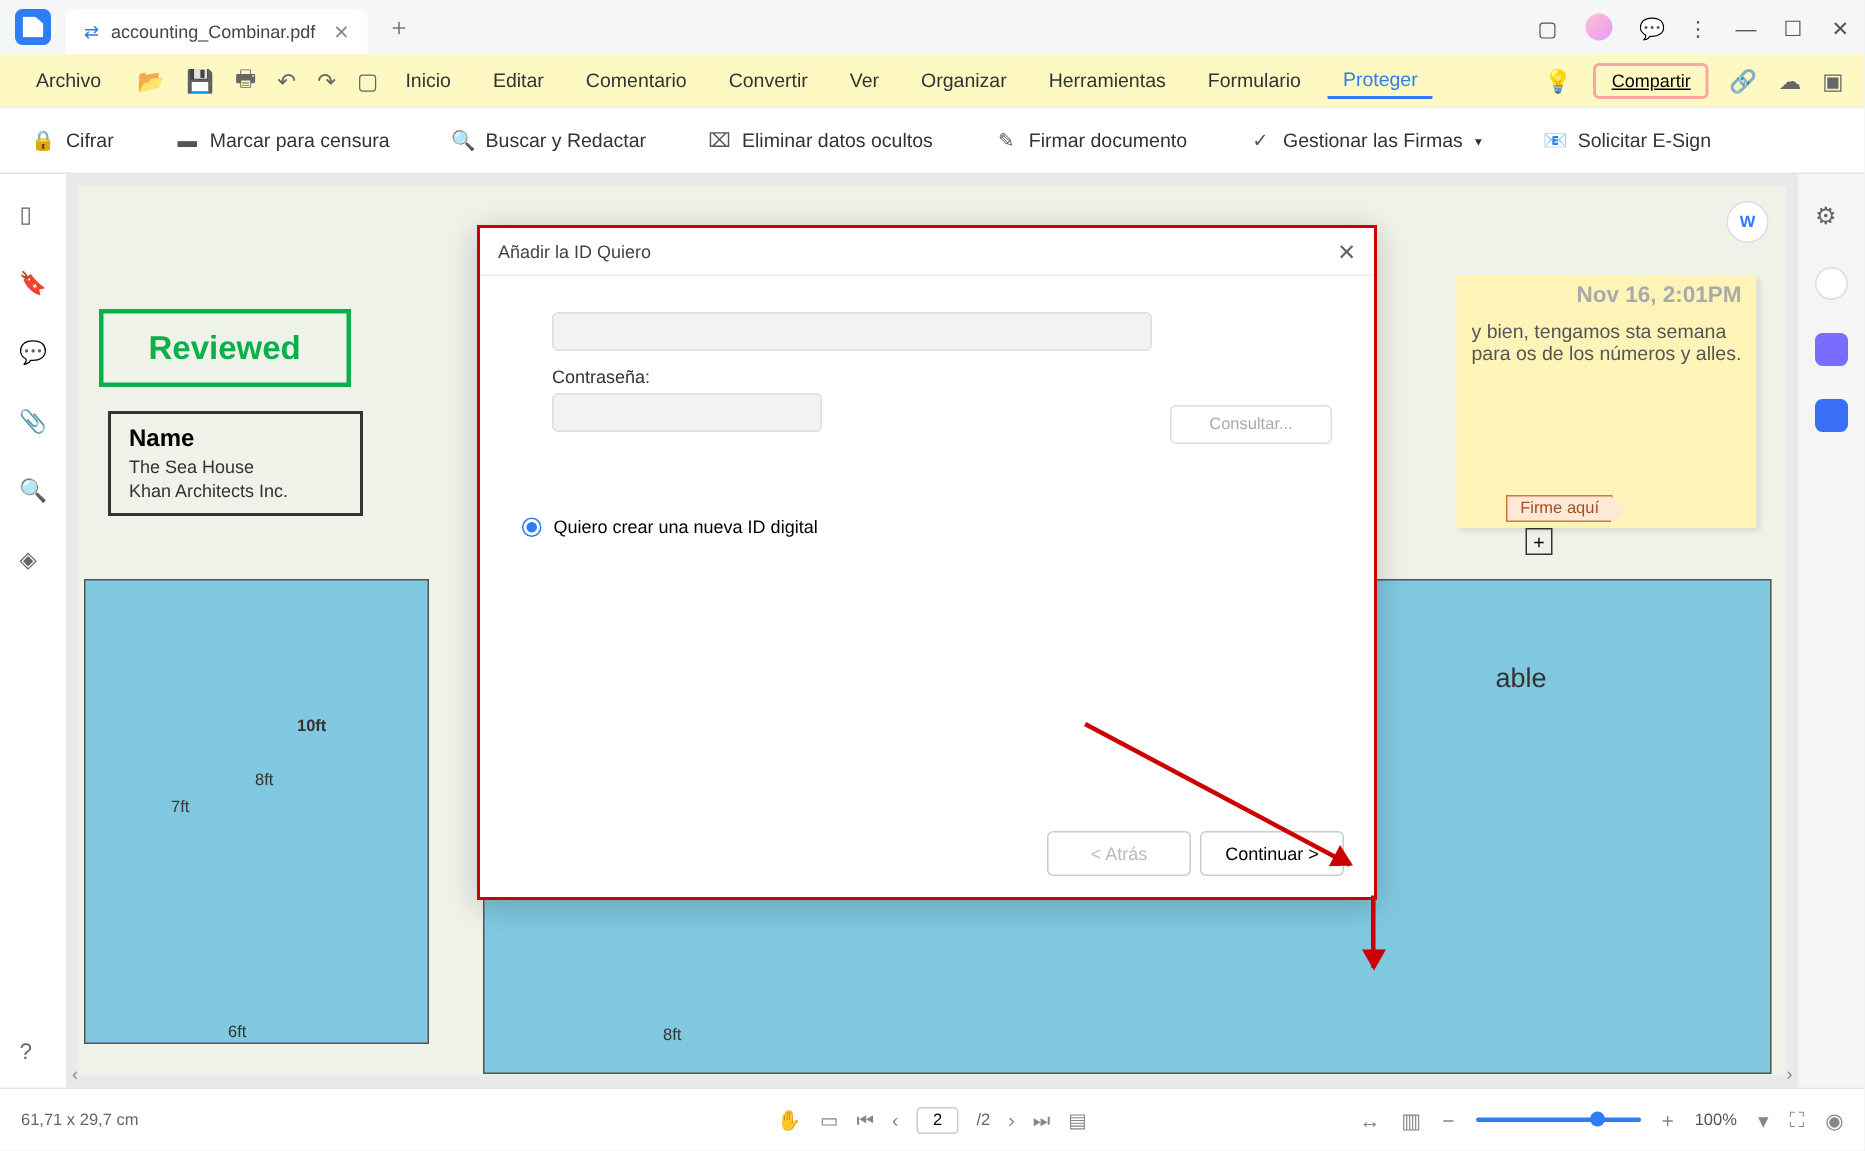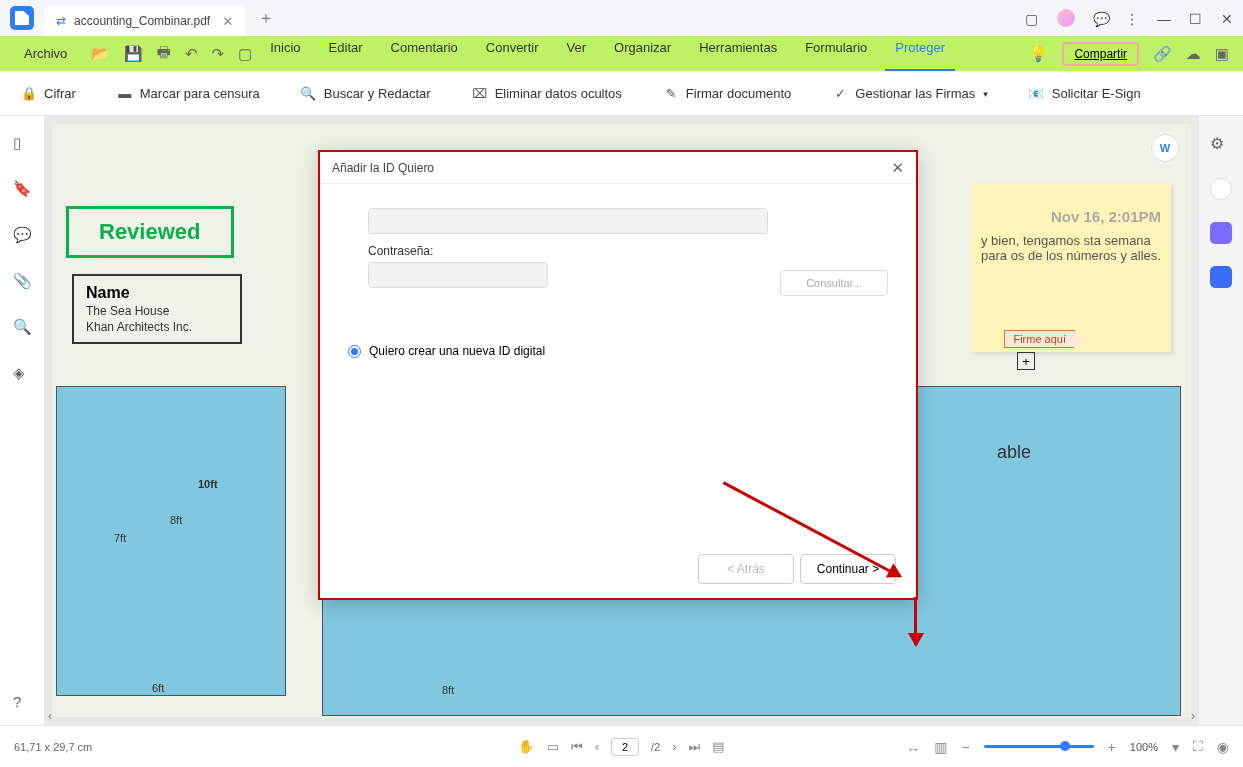--- a/index.html
+++ b/index.html
@@ -12,21 +12,21 @@
 .tab { display: flex; align-items: center; height: 30px; background: white; border-radius: 6px 6px 0 0; padding: 0 12px; margin-top: 6px; gap: 8px; }
 .tab-icon { color: #2e7cf6; font-size: 12px; }
 .tab-title { font-size: 12px; color: #444; }
 .tab-close { font-size: 13px; color: #888; cursor: pointer; margin-left: 4px; }
 .new-tab { width: 22px; height: 22px; display: flex; align-items: center; justify-content: center; color: #777; font-size: 16px; margin-left: 10px; cursor: pointer; }
 .titlebar-right { position: absolute; right: 8px; display: flex; gap: 18px; align-items: center; }
 .titlebar-right .win-icon { width: 14px; height: 14px; color: #555; font-size: 14px; cursor: pointer; }
 .titlebar-right .avatar { width: 18px; height: 18px; border-radius: 50%; background: linear-gradient(135deg,#ffc0cb,#e799ff); }
 
 
-.menubar { height: 36px; background: #bef264; display: flex; padding: 0 14px; gap: 8px; border-bottom: 1px solid #eee; }
+.menubar { height: 36px; background: #fef9c3; display: flex; align-items: center; padding: 0 14px; gap: 8px; border-bottom: 1px solid #eee; }
 .menu-left { display: flex; align-items: center; gap: 14px; }
 .menubar .mi { font-size: 13px; color: #333; padding: 4px 10px; cursor: pointer; }
 .menubar .mi.active { color: #2e7cf6; border-bottom: 2px solid #2e7cf6; }
 .menubar .icon-btn { font-size: 15px; color: #666; cursor: pointer; }
 .menubar-right { margin-left: auto; display: flex; align-items: center; gap: 14px; }
 .share-btn { border: 2px solid #fca5a5; border-radius: 4px; padding: 3px 10px; font-size: 12px; cursor: pointer; text-decoration: underline; }
 
 
 .toolbar { height: 44px; background: white; display: flex; align-items: center; padding: 0 20px; gap: 40px; border-bottom: 1px solid #e5e5e5; }
 .tool { display: flex; align-items: center; gap: 6px; font-size: 13px; color: #333; cursor: pointer; }
@@ -49,21 +49,21 @@
 .bp1 { left: 4px; top: 262px; width: 230px; height: 310px; }
 .bp2 { left: 270px; top: 262px; right: 10px; height: 330px; }
 .meas { position: absolute; font-size: 11px; color: #333; }
 .m10 { left: 146px; top: 354px; font-weight: bold; }
 .m8 { left: 118px; top: 390px; }
 .m7 { left: 62px; top: 408px; }
 .m6 { left: 100px; top: 558px; }
 .m8b { left: 390px; top: 560px; }
 
 
-.note { position: absolute; right: 20px; top: 60px; width: 200px; height: 168px; background: #fff4b8; padding: 24px 10px; box-shadow: 2px 2px 4px rgba(0,0,0,.1); }
+.note { position: absolute; right: 20px; top: 60px; width: 200px; height: 168px; background: #fff4b8; padding: 4px 10px; box-shadow: 2px 2px 4px rgba(0,0,0,.1); }
 .note .dt { color: #aaa; font-size: 15px; font-weight: bold; text-align: right; }
 .note .txt { font-size: 13px; color: #555; margin-top: 8px; }
 .sign-here { position: absolute; right: 116px; top: 206px; background: #ffe9d6; border: 1px solid #cc7a3a; padding: 2px 8px; font-size: 11px; color: #a05020; }
 .sign-here::after { content: ''; position: absolute; right: -10px; top: 0; border-left: 10px solid #ffe9d6; border-top: 9px solid transparent; border-bottom: 9px solid transparent; }
 .plus-box { position: absolute; right: 156px; top: 228px; width: 18px; height: 18px; border: 1px solid #333; display: flex; align-items: center; justify-content: center; font-size: 13px; }
 .word-badge { position: absolute; right: 12px; top: 10px; width: 28px; height: 28px; border-radius: 50%; background: white; border: 1px solid #ddd; display: flex; align-items: center; justify-content: center; color: #2e7cf6; font-weight: bold; font-size: 11px; }
 .able-text { position: absolute; right: 160px; top: 318px; font-size: 18px; color: #333; }
 
 
 .rightstrip { position: absolute; right: 0; top: 116px; bottom: 42px; width: 44px; background: #f5f5f5; display: flex; flex-direction: column; align-items: center; padding-top: 18px; gap: 22px; }

